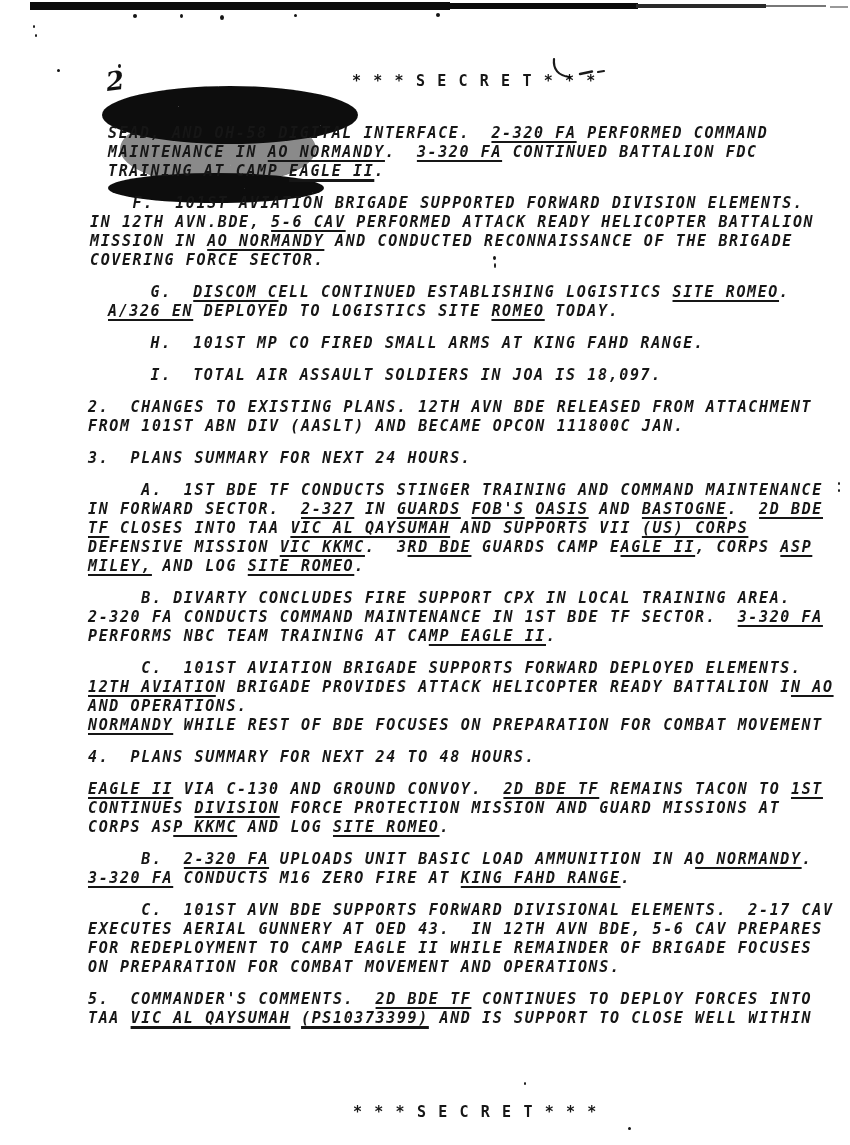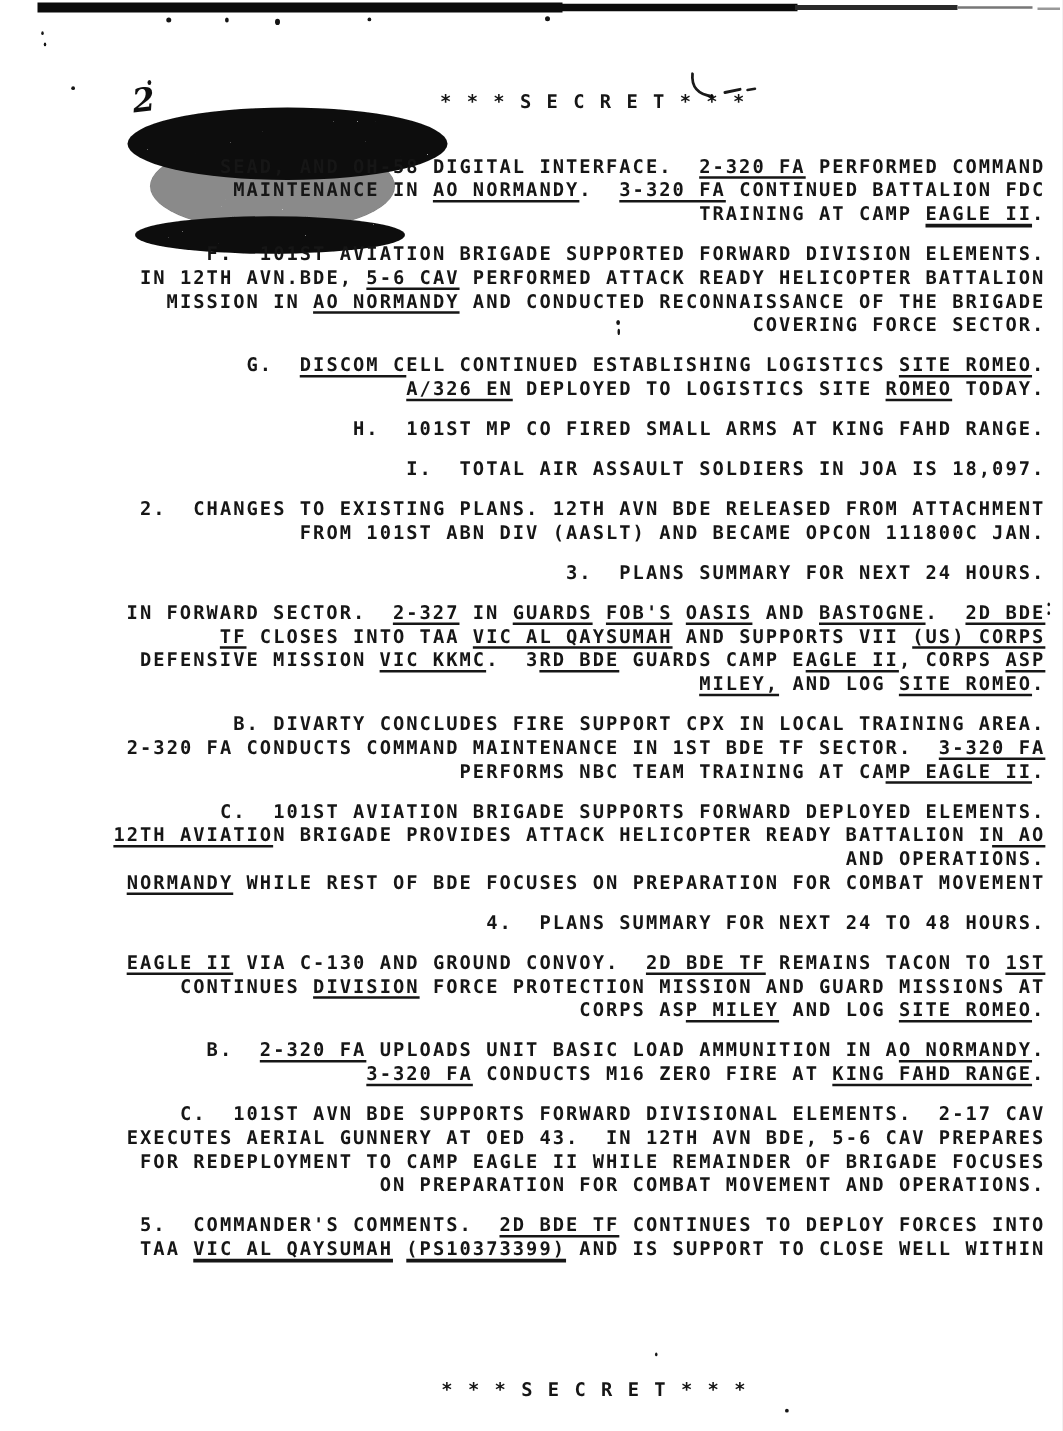--- a/index.html
+++ b/index.html
@@ -1,24 +1,24 @@
 <!DOCTYPE html>
 <html><head>
 <meta charset="utf-8">
 <style>
   html,body{margin:0;padding:0;background:#e8e8e8;}
   #doc{
     position:relative;width:850px;height:1145px;background:#ffffff;
     font-family:"DejaVu Sans Mono","Liberation Mono",monospace;
     font-weight:bold;color:#161616;overflow:hidden;
   }
-  .mono{font-size:15px;letter-spacing:1.62px;line-height:19px;white-space:pre;text-align:right;}
+  .mono{font-size:15px;letter-spacing:1.62px;line-height:19px;white-space:pre;}
   #body{position:absolute;left:88px;top:124px;}
   .para{margin-bottom:13px;}
-  .line{height:19px;}
+  .line{height:19px;font-style:italic;}
   .u{text-decoration:underline;text-decoration-thickness:2px;text-underline-offset:3px;}
   .uh{text-decoration:underline;text-decoration-thickness:3px;text-underline-offset:3px;}
   #secret-top{position:absolute;left:352px;top:72px;}
   #secret-bottom{position:absolute;left:353px;top:1103px;}
   #pagenum{
     position:absolute;left:106px;top:66px;
     font-family:"DejaVu Serif","Liberation Serif",serif;
     font-style:italic;font-weight:bold;font-size:26px;color:#101010;
     transform:rotate(-7deg);
   }
@@ -77,21 +77,21 @@
       <ellipse cx="116" cy="103" rx="108" ry="15" fill="#0d0d0d"></ellipse>
     </g>
   </svg>
 
   <div id="body">
       <div class="para" style="margin-left: 20px;">
         <div class="line mono"><span>SEAD, AND OH-58 DIGITAL INTERFACE.  </span><span class="u">2-320 FA</span><span> PERFORMED COMMAND</span></div>
         <div class="line mono"><span>MAINTENANCE IN </span><span class="u">AO NORMANDY</span><span>.  </span><span class="u">3-320 FA</span><span> CONTINUED BATTALION FDC</span></div>
         <div class="line mono"><span>TRAINING AT CAMP </span><span class="uh">EAGLE II</span><span>.</span></div>
       </div>
-      <div class="para" style="margin-left: 24px;">
+      <div class="para" style="margin-left: 2px;">
         <div class="line mono"><span>    F.  101ST AVIATION BRIGADE SUPPORTED FORWARD DIVISION ELEMENTS.</span></div>
         <div class="line mono"><span>IN 12TH AVN.BDE, </span><span class="u">5-6 CAV</span><span> PERFORMED ATTACK READY HELICOPTER BATTALION</span></div>
         <div class="line mono"><span>MISSION IN </span><span class="u">AO NORMANDY</span><span> AND CONDUCTED RECONNAISSANCE OF THE BRIGADE</span></div>
         <div class="line mono"><span>COVERING FORCE SECTOR.</span></div>
       </div>
       <div class="para" style="margin-left: 20px;">
         <div class="line mono"><span>    G.  </span><span class="u">DISCOM C</span><span>ELL CONTINUED ESTABLISHING LOGISTICS </span><span class="u">SITE ROMEO</span><span>.</span></div>
         <div class="line mono"><span class="u">A/326 EN</span><span> DEPLOYED TO LOGISTICS SITE </span><span class="u">ROMEO</span><span> TODAY.</span></div>
       </div>
       <div class="para" style="margin-left: 20px;">
@@ -101,20 +101,21 @@
         <div class="line mono"><span>    I.  TOTAL AIR ASSAULT SOLDIERS IN JOA IS 18,097.</span></div>
       </div>
       <div class="para">
         <div class="line mono"><span>2.  CHANGES TO EXISTING PLANS. 12TH AVN BDE RELEASED FROM ATTACHMENT</span></div>
         <div class="line mono"><span>FROM 101ST ABN DIV (AASLT) AND BECAME OPCON 111800C JAN.</span></div>
       </div>
       <div class="para">
         <div class="line mono"><span>3.  PLANS SUMMARY FOR NEXT 24 HOURS.</span></div>
       </div>
       <div class="para">
+        <div class="line mono"><span>     A.  1ST BDE TF CONDUCTS STINGER TRAINING AND COMMAND MAINTENANCE</span></div>
         <div class="line mono"><span>IN FORWARD SECTOR.  </span><span class="u">2-327</span><span> IN </span><span class="u">GUARDS</span><span> </span><span class="u">FOB'S</span><span> </span><span class="u">OASIS</span><span> AND </span><span class="u">BASTOGNE</span><span>.  </span><span class="u">2D BDE</span></div>
         <div class="line mono"><span class="u">TF</span><span> CLOSES INTO TAA </span><span class="u">VIC AL QAYSUMAH</span><span> AND SUPPORTS VII </span><span class="u">(US) CORPS</span></div>
         <div class="line mono"><span>DEFENSIVE MISSION </span><span class="u">VIC KKMC</span><span>.  3</span><span class="u">RD BDE</span><span> GUARDS CAMP E</span><span class="u">AGLE II</span><span>, CORPS </span><span class="u">ASP</span></div>
         <div class="line mono"><span class="u">MILEY,</span><span> AND LOG </span><span class="u">SITE ROMEO</span><span>.</span></div>
       </div>
       <div class="para">
         <div class="line mono"><span>     B. DIVARTY CONCLUDES FIRE SUPPORT CPX IN LOCAL TRAINING AREA.</span></div>
         <div class="line mono"><span>2-320 FA CONDUCTS COMMAND MAINTENANCE IN 1ST BDE TF SECTOR.  </span><span class="u">3-320 FA</span></div>
         <div class="line mono"><span>PERFORMS NBC TEAM TRAINING AT CA</span><span class="u">MP EAGLE II</span><span>.</span></div>
       </div>
@@ -123,21 +124,21 @@
         <div class="line mono"><span class="u">12TH AVIATIO</span><span>N BRIGADE PROVIDES ATTACK HELICOPTER READY BATTALION I</span><span class="u">N AO</span></div>
         <div class="line mono"><span>AND OPERATIONS.</span></div>
         <div class="line mono"><span class="u">NORMANDY</span><span> WHILE REST OF BDE FOCUSES ON PREPARATION FOR COMBAT MOVEMENT</span></div>
       </div>
       <div class="para">
         <div class="line mono"><span>4.  PLANS SUMMARY FOR NEXT 24 TO 48 HOURS.</span></div>
       </div>
       <div class="para">
         <div class="line mono"><span class="u">EAGLE II</span><span> VIA C-130 AND GROUND CONVOY.  </span><span class="u">2D BDE TF</span><span> REMAINS TACON TO </span><span class="u">1ST</span></div>
         <div class="line mono"><span>CONTINUES </span><span class="u">DIVISION</span><span> FORCE PROTECTION MISSION AND GUARD MISSIONS AT</span></div>
-        <div class="line mono"><span>CORPS AS</span><span class="u">P MILEY</span><span> AND LOG </span><span class="u">SITE ROMEO</span><span>.</span></div>
+        <div class="line mono"><span>CORPS AS</span><span class="u">P KKMC</span><span> AND LOG </span><span class="u">SITE ROMEO</span><span>.</span></div>
       </div>
       <div class="para">
         <div class="line mono"><span>     B.  </span><span class="u">2-320 FA</span><span> UPLOADS UNIT BASIC LOAD AMMUNITION IN A</span><span class="u">O NORMANDY</span><span>.</span></div>
         <div class="line mono"><span class="u">3-320 FA</span><span> CONDUCTS M16 ZERO FIRE AT </span><span class="u">KING FAHD RANGE</span><span>.</span></div>
       </div>
       <div class="para">
         <div class="line mono"><span>     C.  101ST AVN BDE SUPPORTS FORWARD DIVISIONAL ELEMENTS.  2-17 CAV</span></div>
         <div class="line mono"><span>EXECUTES AERIAL GUNNERY AT OED 43.  IN 12TH AVN BDE, 5-6 CAV PREPARES</span></div>
         <div class="line mono"><span>FOR REDEPLOYMENT TO CAMP EAGLE II WHILE REMAINDER OF BRIGADE FOCUSES</span></div>
         <div class="line mono"><span>ON PREPARATION FOR COMBAT MOVEMENT AND OPERATIONS.</span></div>

